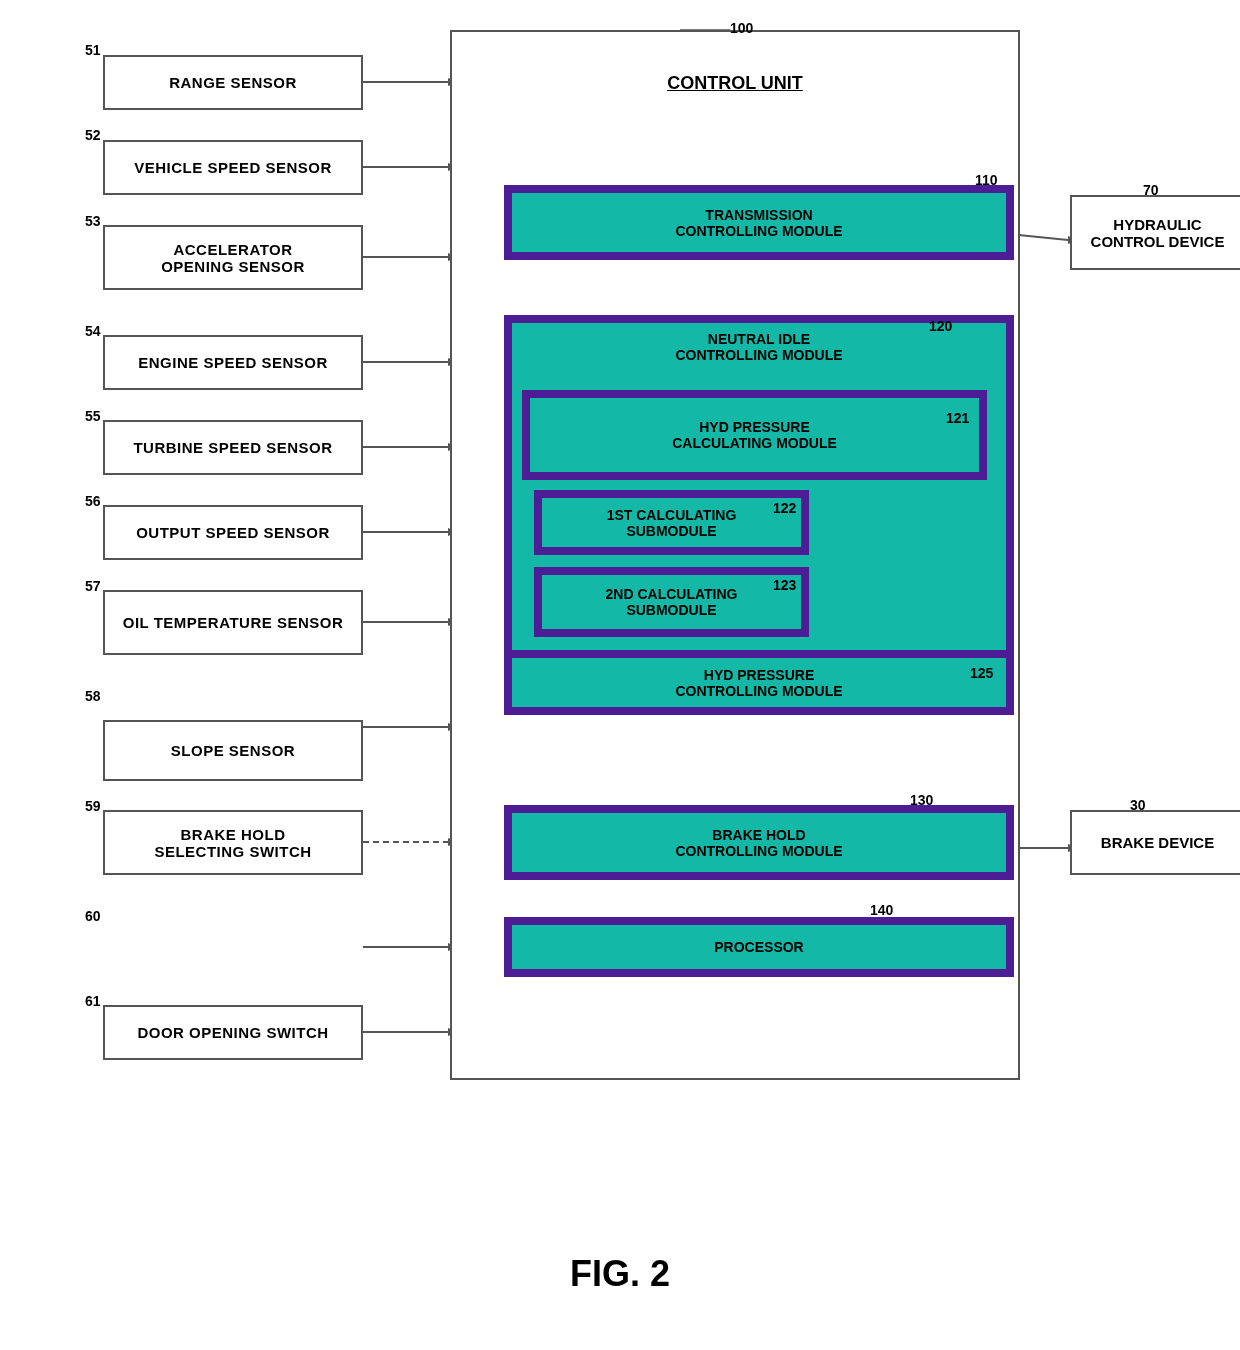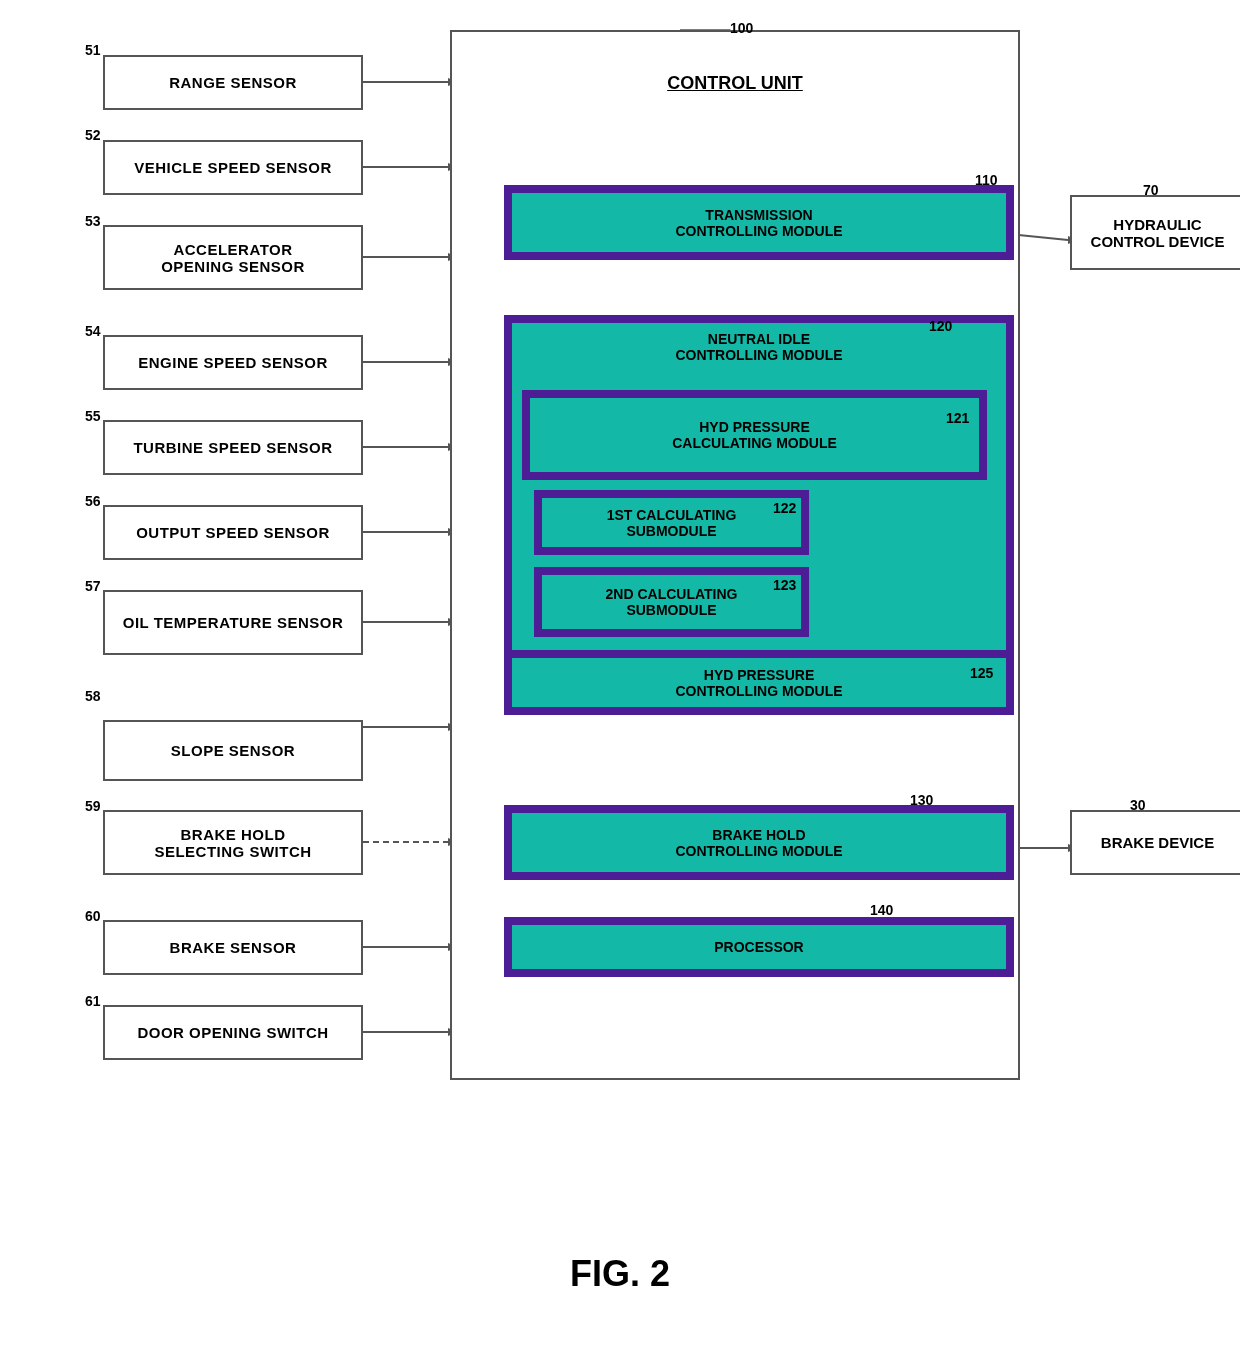--- a/index.html
+++ b/index.html
@@ -177,23 +177,20 @@
   <div class="sensor-box" style="left:73px; top:570px; width:260px; height:65px;">
     <span style="white-space:pre-line;">OIL TEMPERATURE SENSOR</span>
   </div>
   <div class="sensor-box" style="left:73px; top:700px; width:260px; height:61px;">
     <span>SLOPE SENSOR</span>
   </div>
   <div class="sensor-box" style="left:73px; top:790px; width:260px; height:65px;">
     <span style="white-space:pre-line;">BRAKE HOLD
 SELECTING SWITCH</span>
   </div>
-  <div class="sensor-box" style="left:73px; top:900px; width:260px; height:55px;">
-    <span>BRAKE SENSOR</span>
-  </div>
   <div class="sensor-box" style="left:73px; top:985px; width:260px; height:55px;">
     <span>DOOR OPENING SWITCH</span>
   </div>
 
   <div class="control-unit-box" style="left:420px; top:10px; width:570px; height:1050px;"></div>
 
   <div class="control-unit-label" style="left:580px; top:53px; width:250px;text-decoration:underline;">
     <span>CONTROL UNIT</span>
   </div>
 

